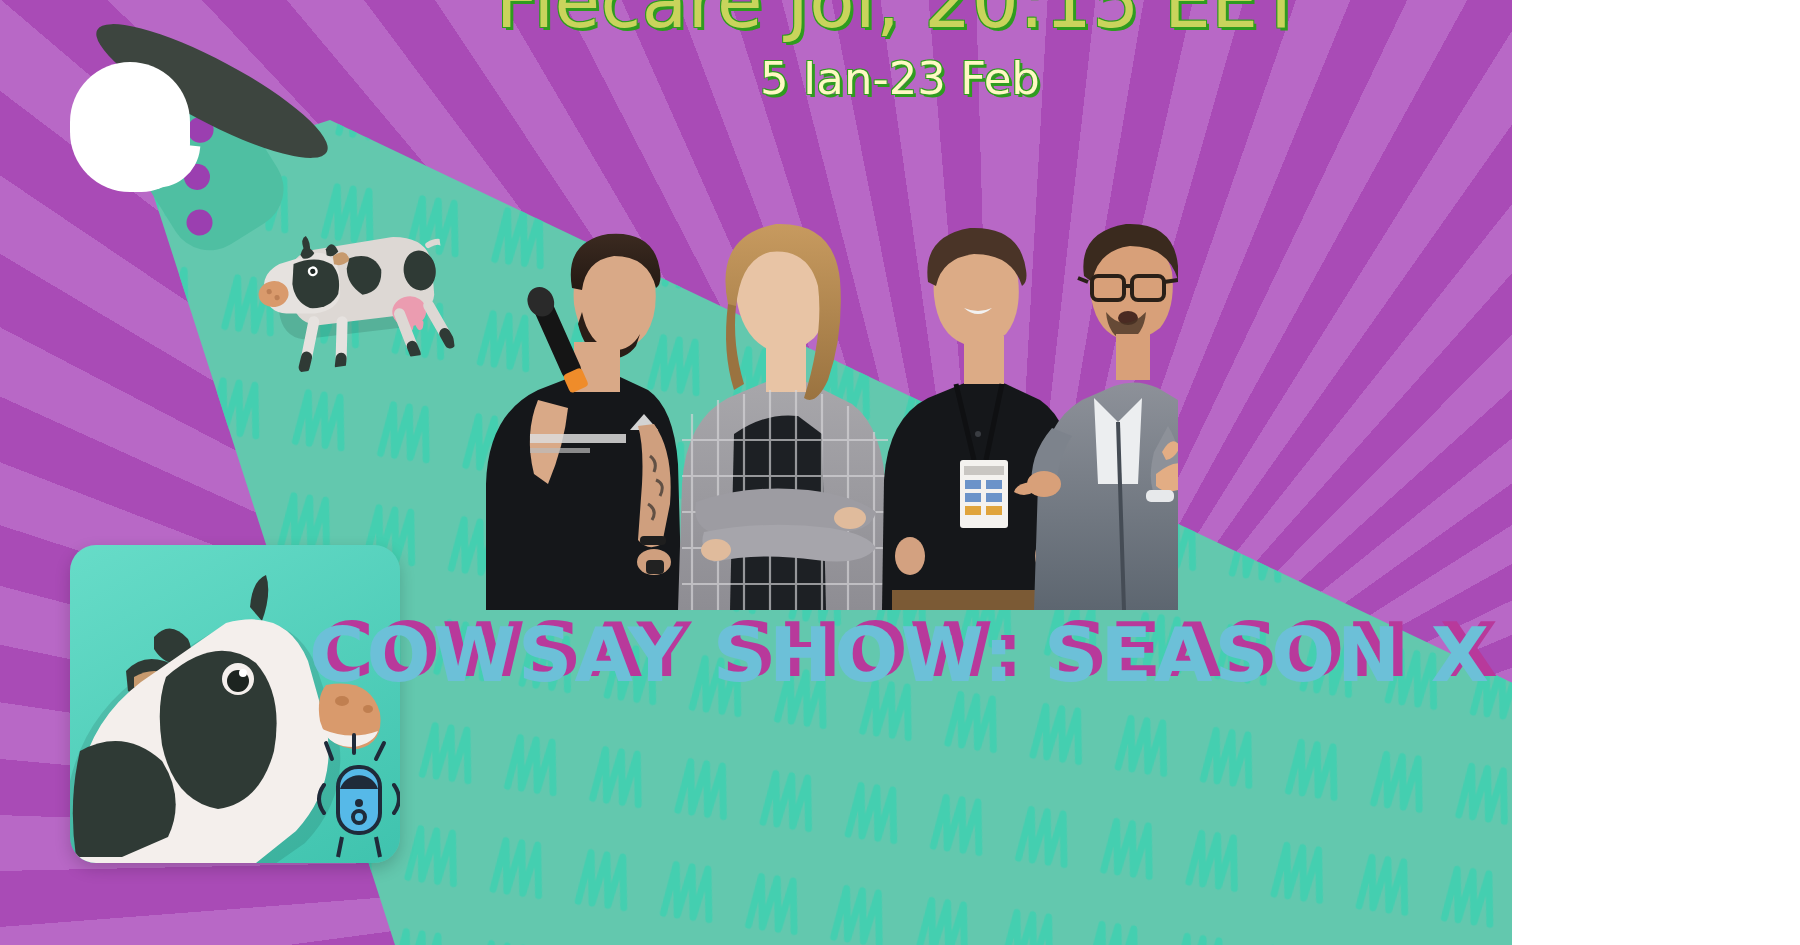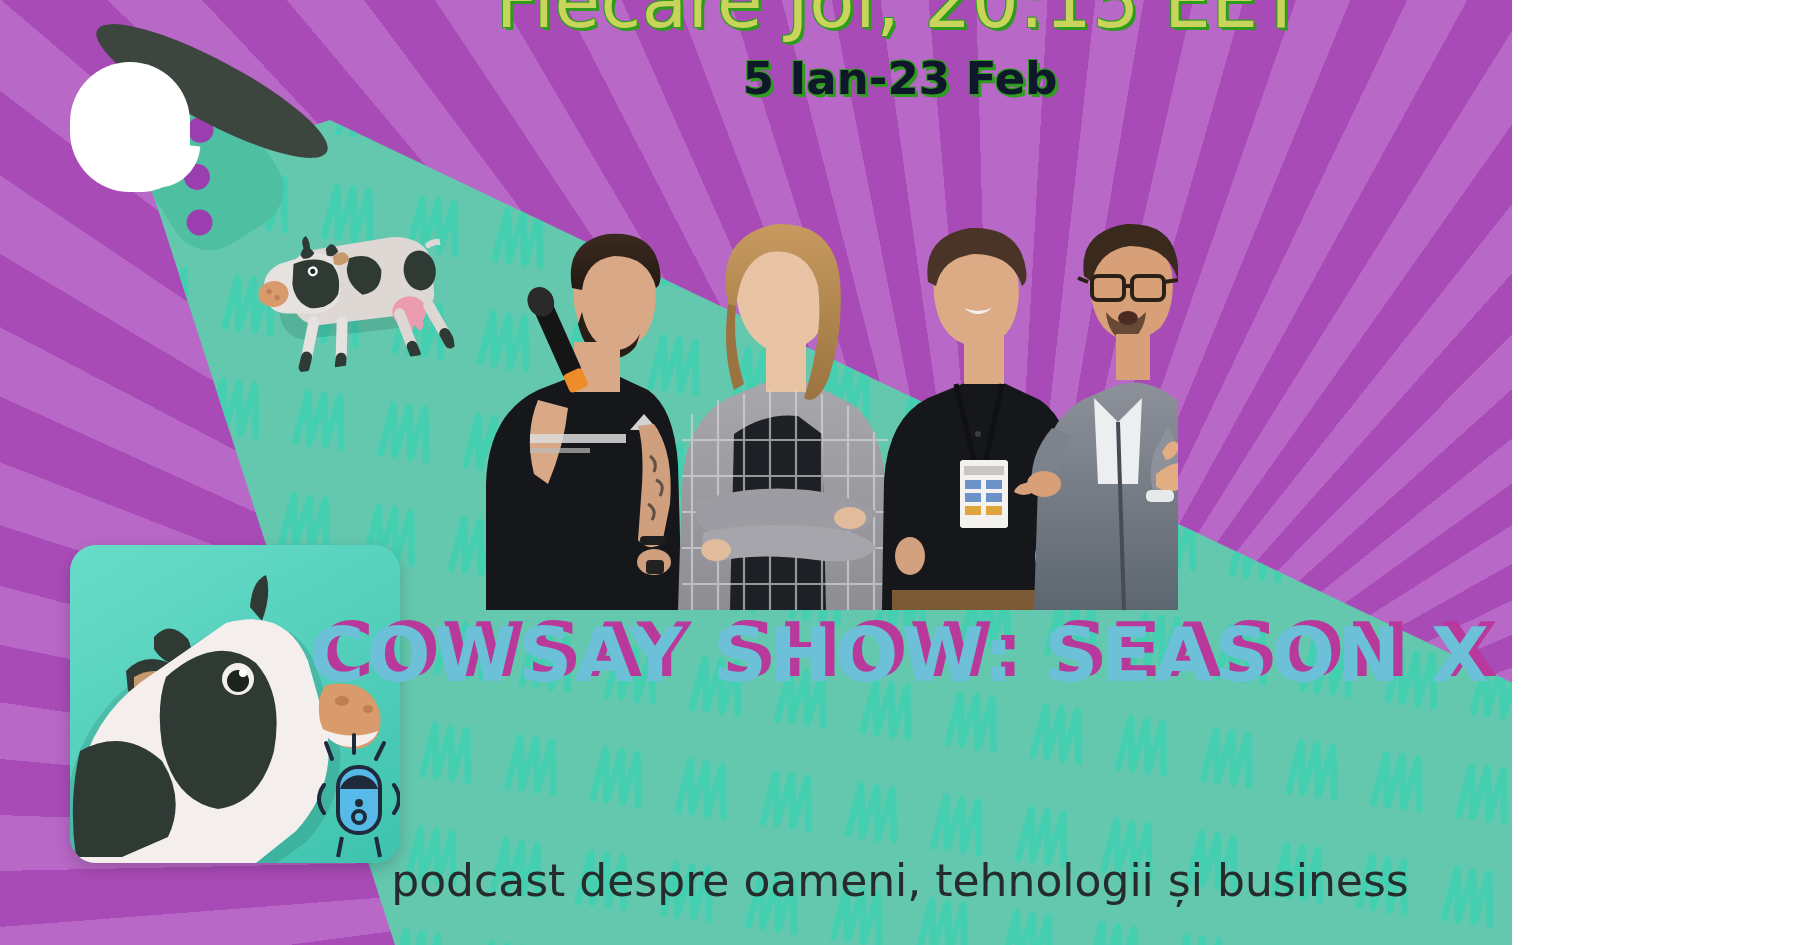--- a/index.html
+++ b/index.html
@@ -90,25 +90,24 @@
     font-size:74px; font-weight:400; letter-spacing:.5px;
     color:#c9d45c;
     text-shadow:3px 3px 0 #2f9c1f, -1px -1px 0 #2f9c1f,
                  1px -1px 0 #2f9c1f, -1px 1px 0 #2f9c1f;
     white-space:nowrap;
   }
   .subhead{
     position:absolute; left:0; top:52px; width:1800px;
     text-align:center;
     font-family:"DejaVu Sans", sans-serif;
-    font-size:45px; color:#0f172a;
+    font-size:45px; color:#fef9c3;
     text-shadow:3px 3px 0 #2f9c1f, -1px -1px 0 #2f9c1f,
                  1px -1px 0 #2f9c1f, -1px 1px 0 #2f9c1f;
     white-space:nowrap;
-    font-weight:bold;
   }
   .show-title{
     position:absolute; left:0; top:612px; width:1800px;
     text-align:center;
     font-family:"DejaVu Sans", sans-serif;
     font-weight:bold;
     font-size:74px; letter-spacing:2px;
     color:#6cc0d8;
     text-shadow:9px -5px 0 #b8399b;
     white-space:nowrap;
@@ -363,15 +362,14 @@
         <path d="M272 292 L268 312 M306 292 L310 312" stroke="#1f2b3a" stroke-width="4" fill="none"></path>
         <path d="M262 214 l-6 -16 M284 208 l0 -18 M306 214 l8 -16" stroke="#1f2b3a" stroke-width="4" stroke-linecap="round"></path>
         <path d="M254 240 q-10 14 0 28 M324 240 q10 14 0 28" stroke="#1f2b3a" stroke-width="4" fill="none" stroke-linecap="round"></path>
       </g>
     </svg>
   </div>
 
   <div class="headline">Fiecare Joi, 20:15 EET</div>
   <div class="subhead">5 Ian-23 Feb</div>
   <div class="show-title">COWSAY SHOW: SEASON X</div>
-  <div class="tagline">podcast despre oameni, tehnologii și business</div>
 
 </div>
 
 </body></html>

